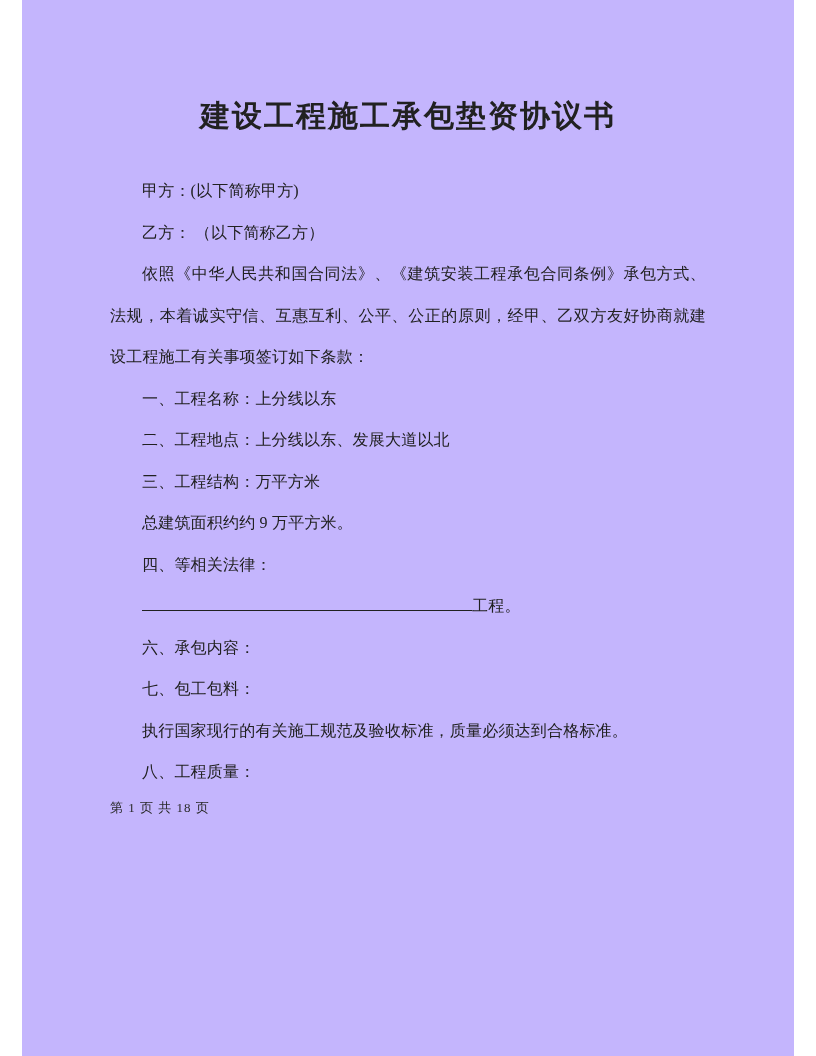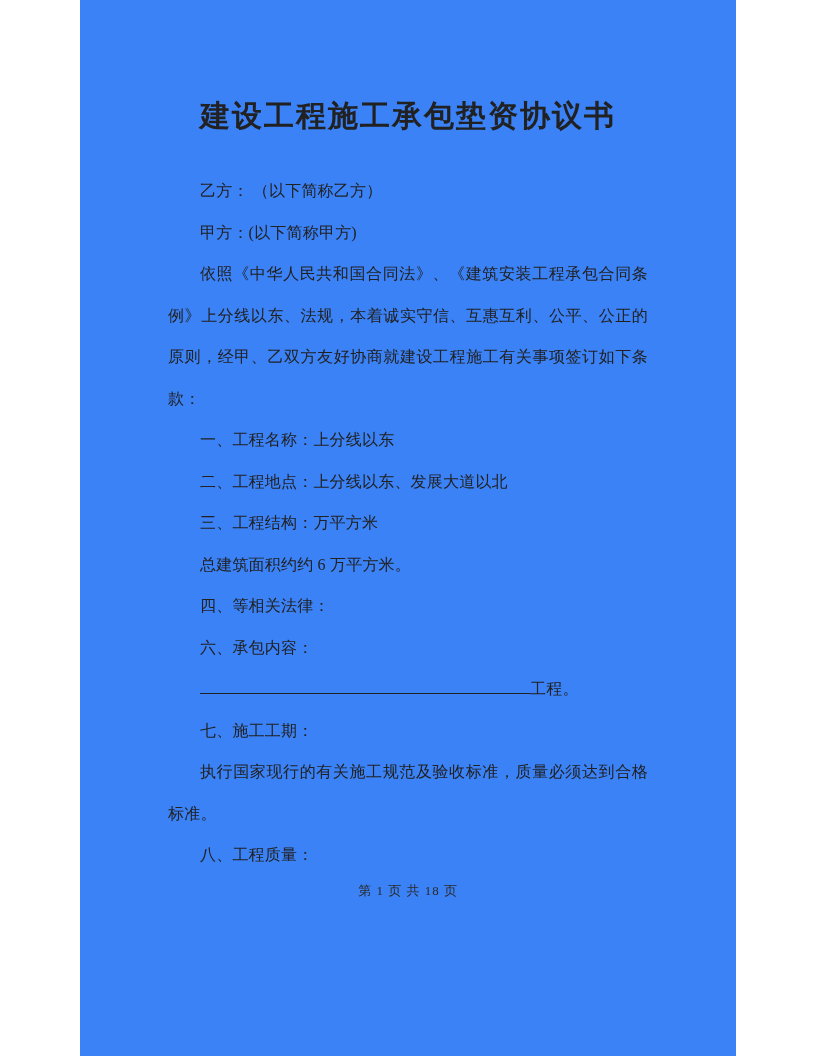--- a/index.html
+++ b/index.html
@@ -2,24 +2,24 @@
 <html><head>
 <meta charset="utf-8">
 <style>
   html, body {
     margin: 0;
     padding: 0;
     background: #ffffff;
   }
   .page {
     position: relative;
-    width: 656px;
+    width: 772px;
     height: 1056px;
     margin: 0 auto;
-    background: #3b82f6;
+    background: #c4b5fd;
     color: #212121;
     font-family: "Liberation Serif", "DejaVu Serif", serif;
     box-sizing: border-box;
     padding: 94px 88px 0 88px;
     overflow: hidden;
   }
   .doc-title {
     margin: 0 0 32px 0;
     font-size: 30px;
     font-weight: 600;
@@ -41,55 +41,55 @@
     border-bottom: 1.5px solid #212121;
     height: 15px;
   }
   .blank-date   { width: 320px; }
   .blank-content{ width: 330px; }
   .blank-days   { width: 56px; }
   .page-footer {
     margin-top: 6px;
     font-size: 13px;
     line-height: 18px;
-    text-align: center;
+    text-align: left;
     letter-spacing: 1px;
     color: #2a2a2a;
   }
 </style>
 </head>
 <body>
 
 <div class="page">
 
   <h1 class="doc-title">建设工程施工承包垫资协议书</h1>
 
+  <p class="para">甲方：(以下简称甲方)</p>
+
   <p class="para">乙方： （以下简称乙方）</p>
 
-  <p class="para">甲方：(以下简称甲方)</p>
-
-  <p class="para">依照《中华人民共和国合同法》、《建筑安装工程承包合同条例》上分线以东、法规，本着诚实守信、互惠互利、公平、公正的原则，经甲、乙双方友好协商就建设工程施工有关事项签订如下条款：</p>
+  <p class="para">依照《中华人民共和国合同法》、《建筑安装工程承包合同条例》承包方式、法规，本着诚实守信、互惠互利、公平、公正的原则，经甲、乙双方友好协商就建设工程施工有关事项签订如下条款：</p>
 
   <p class="para">一、工程名称：上分线以东</p>
 
   <p class="para">二、工程地点：上分线以东、发展大道以北</p>
 
   <p class="para">三、工程结构：万平方米</p>
 
-  <p class="para">总建筑面积约约 6 万平方米。</p>
+  <p class="para">总建筑面积约约 9 万平方米。</p>
 
   <p class="para">四、等相关法律：</p>
 
 
 
+  <p class="para"><span class="blank blank-content"></span><span>工程。</span></p>
+
   <p class="para">六、承包内容：</p>
 
-  <p class="para"><span class="blank blank-content"></span><span>工程。</span></p>
-
-  <p class="para">七、施工工期：</p>
+  <p class="para">七、包工包料：</p>
 
 
   <p class="para">执行国家现行的有关施工规范及验收标准，质量必须达到合格标准。</p>
 
   <p class="para">八、工程质量：</p>
 
   <div class="page-footer"><span>第 1 页 共 18 页</span></div>
 
 </div>
 

